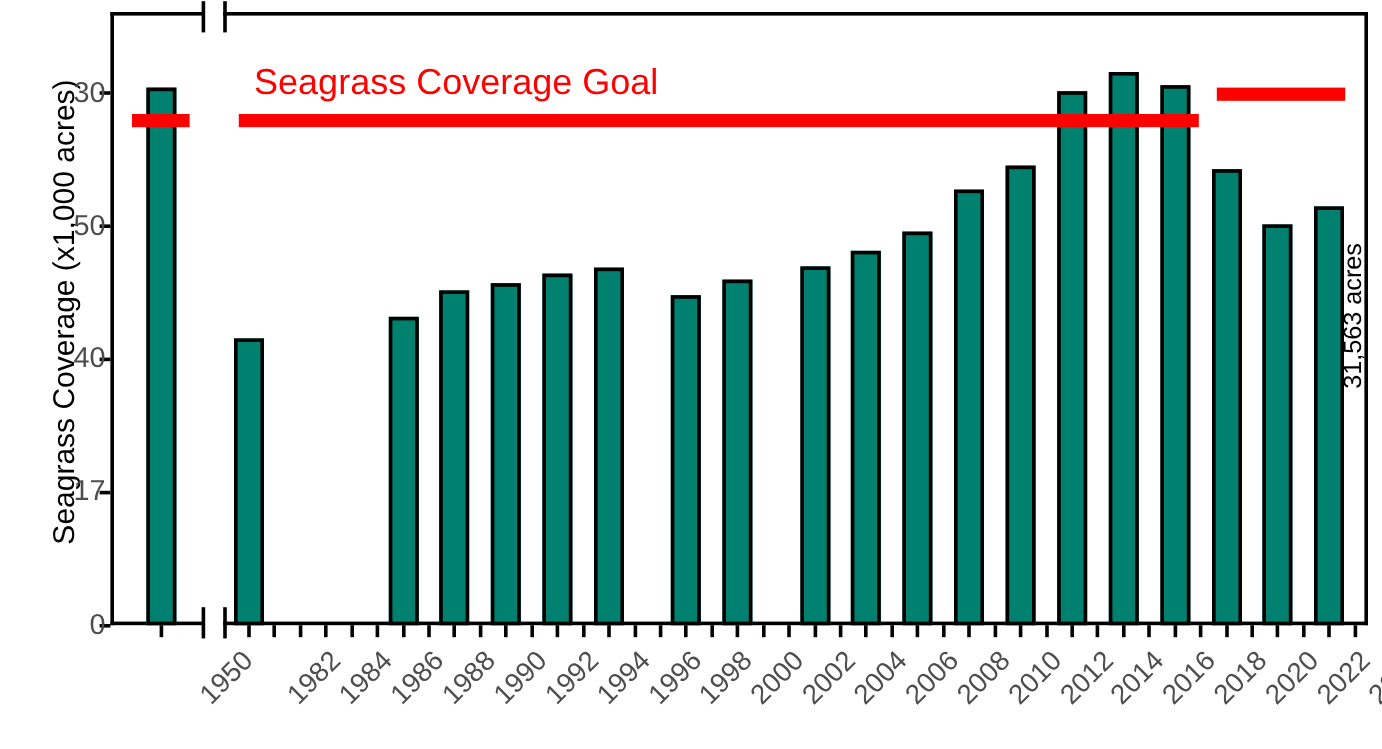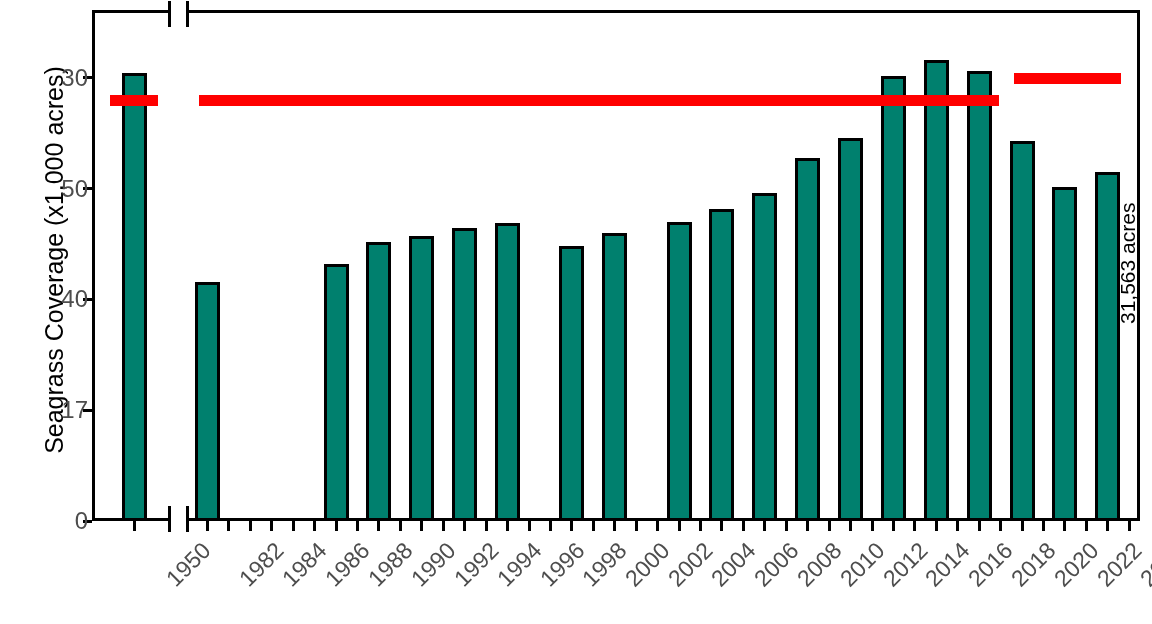--- a/index.html
+++ b/index.html
@@ -182,15 +182,16 @@
         <div class="bar" style="left: 874.713px; top: 61.152px; width: 25px; height: 449.848px;"></div>
         <div class="bar" style="left: 917.59px; top: 130.956px; width: 25px; height: 380.044px;"></div>
         <div class="bar" style="left: 960.466px; top: 177.492px; width: 25px; height: 333.508px;"></div>
         <div class="bar" style="left: 1003.34px; top: 161.98px; width: 25px; height: 349.02px;"></div>
       </div>
 
     <div class="goal" id="goal-1950" style="left: 18px; top: 84.96px; width: 48px;"></div>
     <div class="goal" id="goal-main" style="left: 106.863px; top: 84.96px; width: 799.645px;"></div>
     <div class="goal" id="goal-recent" style="left: 921.515px; top: 62.8px; width: 107.191px;"></div>
 
+    <div id="goal-label" style="left: 119.726px; top: 41.96px;">Seagrass Coverage Goal</div>
     <div id="bar-annotation" style="left: 1023.84px; top: 313.98px; transform: rotate(-90deg);">31,563 acres</div>
   </div>
 </div>
 
 </body></html>

